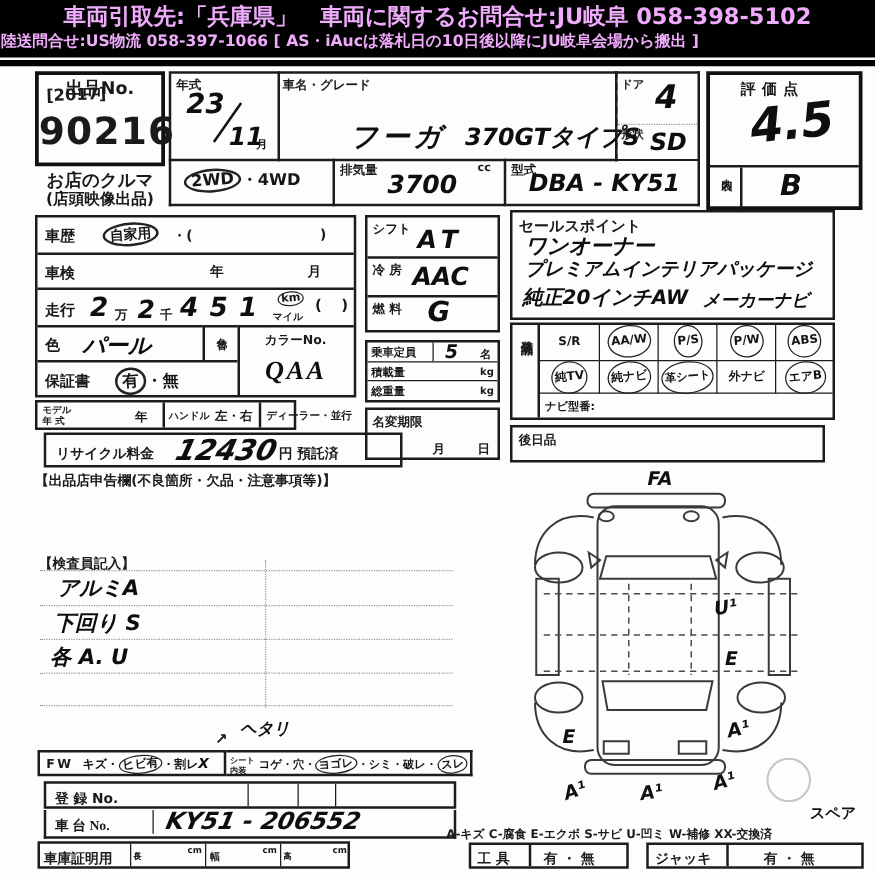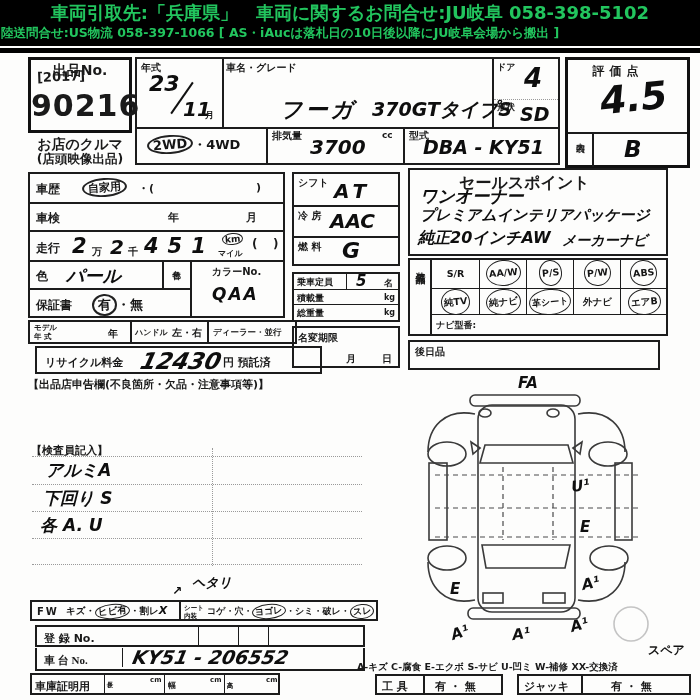--- a/index.html
+++ b/index.html
@@ -7,21 +7,21 @@
          font-family:"DejaVu Sans",sans-serif;color:#151515;}
   .a{position:absolute;}
   .box{border:2px solid #1c1c1c;box-sizing:border-box;background:transparent;}
   .thick{border:3px solid #111;box-sizing:border-box;}
   .lbl{font-weight:bold;color:#1a1a1a;}
   .hw{font-style:italic;font-weight:600;color:#0e0e0e;white-space:nowrap;}
   .circ{display:inline-block;border:2px solid #222;border-radius:50%;padding:0 4px;transform:rotate(-4deg);}
   .circs{display:inline-block;border:1.5px solid #222;border-radius:50%;padding:0 2px;transform:rotate(-5deg);}
   .vtext{writing-mode:vertical-rl;text-orientation:upright;letter-spacing:1px;}
   .dotline{border-top:1.5px dotted #9a9a9a;}
-  .hdr{background:#000;color:#22c55e;font-weight:bold;text-align:center;white-space:nowrap;}
+  .hdr{background:#000;color:#f0abfc;font-weight:bold;text-align:center;white-space:nowrap;}
   .slash{border-top:2px solid #111;transform:rotate(-55deg);}
   svg text{font-family:"DejaVu Sans",sans-serif;}
 </style>
 </head>
 <body>
 
 <div id="sheet">
 
   <div class="a hdr" style="left:0;top:0;width:700px;height:46px;">
     <div class="a" style="left:0;top:1px;width:700px;font-size:18px;letter-spacing:0;">車両引取先:「兵庫県」　車両に関するお問合せ:JU岐阜 058-398-5102</div>
@@ -108,31 +108,31 @@
     </div>
     <div class="a" style="left:0;top:86px;width:132px;height:28px;border-top:2px solid #1c1c1c;box-sizing:border-box;">
       <span class="a lbl" style="left:6px;top:6px;font-size:12px;">色</span>
       <span class="a hw" style="left:36px;top:2px;font-size:18px;">パール</span>
     </div>
     <div class="a" style="left:132px;top:86px;width:28px;height:28px;border-top:2px solid #1c1c1c;border-left:2px solid #1c1c1c;box-sizing:border-box;">
       <div class="vtext lbl" style="margin:1px auto;font-size:8.5px;line-height:10px;height:24px;">色替</div>
     </div>
     <div class="a" style="left:160px;top:86px;width:93px;height:56px;border-top:2px solid #1c1c1c;border-left:2px solid #1c1c1c;box-sizing:border-box;">
       <div class="a lbl" style="left:0;top:3px;width:89px;text-align:center;font-size:10px;">カラーNo.</div>
-      <div class="a hw" style="left:20px;top:22px;font-size:17px;letter-spacing:2px;">QAA</div>
+      <div class="a hw" style="left:20px;top:22px;font-size:21px;letter-spacing:2px;font-family:Liberation Serif, serif;">QAA</div>
     </div>
     <div class="a" style="left:0;top:114px;width:160px;height:28px;border-top:2px solid #1c1c1c;box-sizing:border-box;">
       <span class="a lbl" style="left:6px;top:7px;font-size:12px;">保証書</span>
       <span class="a" style="left:62px;top:4px;font-size:13px;font-weight:bold;">
         <span class="circ">有</span><span>・</span><span>無</span>
       </span>
     </div>
   </div>
 
-  <div class="a box" style="left:28px;top:320px;width:269px;height:24px;">
+  <div class="a box" style="left:28px;top:320px;width:209px;height:24px;">
     <span class="a lbl" style="left:4px;top:1px;font-size:7.5px;">モデル</span>
     <span class="a lbl" style="left:4px;top:10px;font-size:7.5px;">年 式</span>
     <span class="a lbl" style="left:78px;top:5px;font-size:10px;">年</span>
     <div class="a" style="left:100px;top:0;width:77px;height:20px;border-left:2px solid #1c1c1c;">
       <span class="a lbl" style="left:3px;top:5px;font-size:8px;">ハンドル</span>
       <span class="a lbl" style="left:40px;top:4px;font-size:10px;">左・右</span>
     </div>
     <div class="a" style="left:177px;top:0;width:76px;height:20px;border-left:2px solid #1c1c1c;">
       <span class="a lbl" style="left:4px;top:5px;font-size:8.5px;">ディーラー・並行</span>
     </div>
@@ -176,21 +176,21 @@
     <div class="a" style="left:52px;top:0;width:0;height:15px;border-left:1.5px solid #1c1c1c;"></div>
   </div>
 
   <div class="a box" style="left:292px;top:326px;width:108px;height:42px;">
     <div class="a lbl" style="left:4px;top:3px;font-size:10px;">名変期限</div>
     <span class="a lbl" style="left:52px;top:24px;font-size:10px;">月</span>
     <span class="a lbl" style="left:88px;top:24px;font-size:10px;">日</span>
   </div>
 
   <div class="a box" style="left:408px;top:168px;width:260px;height:88px;">
-    <div class="a lbl" style="left:5px;top:3px;font-size:16px;margin-left:44px;">セールスポイント</div>
+    <div class="a lbl" style="left:5px;top:3px;font-size:12px;">セールスポイント</div>
     <div class="a hw" style="left:10px;top:15px;font-size:17px;">ワンオーナー</div>
     <div class="a hw" style="left:10px;top:36px;font-size:15px;">プレミアムインテリアパッケージ</div>
     <div class="a hw" style="left:8px;top:58px;font-size:16px;">純正20インチAW</div>
     <div class="a hw" style="left:152px;top:62px;font-size:14px;">メーカーナビ</div>
   </div>
 
   <div class="a box" style="left:408px;top:258px;width:260px;height:78px;">
     <div class="a" style="left:0;top:0;width:22px;height:74px;border-right:2px solid #1c1c1c;box-sizing:border-box;">
       <div class="vtext lbl" style="margin:4px auto;font-size:10px;line-height:12px;height:66px;">装備品</div>
     </div>

